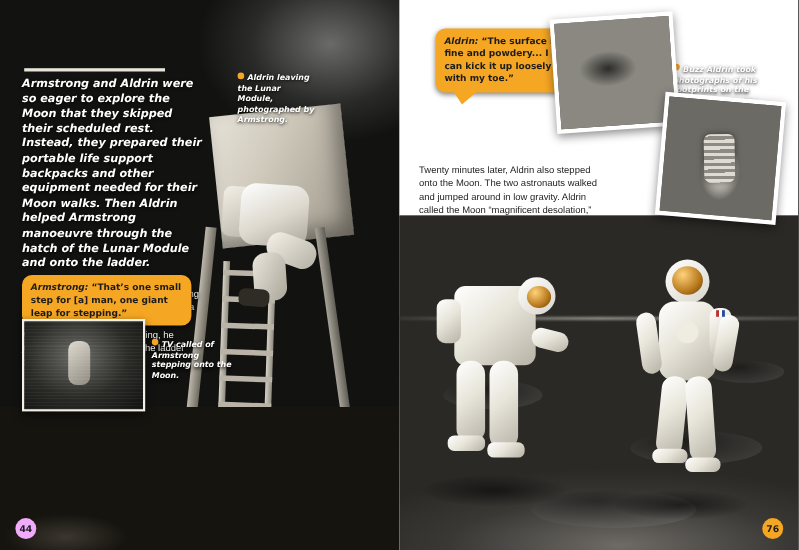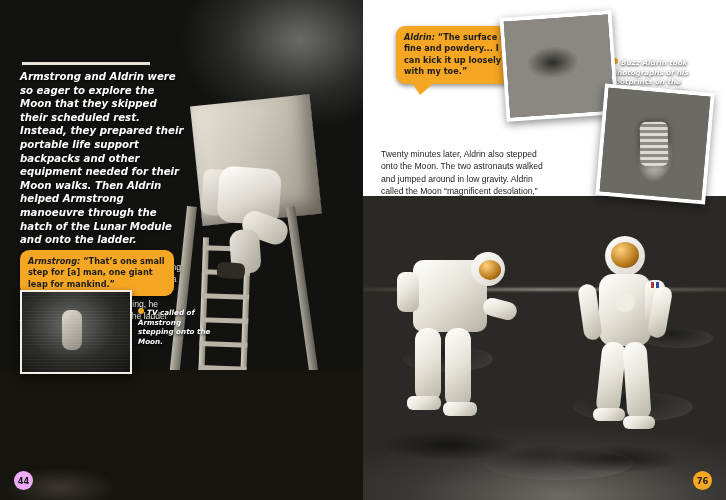--- a/index.html
+++ b/index.html
@@ -321,35 +321,38 @@
 
     <div class="title-rule"></div>
 
     <div class="body-col">
       <p class="lede">Armstrong and Aldrin were so eager to explore the Moon that they skipped their scheduled rest. Instead, they prepared their portable life support backpacks and other equipment needed for their Moon walks. Then Aldrin helped Armstrong manoeuvre through the hatch of the Lunar Module and onto the ladder.</p>
       <p class="para">As he climbed down the ladder, Armstrong pulled the cord to activate the TV camera mounted on the outside of the Lunar Module. With the world watching, he jumped from the last rung of the ladder onto the surface of the Moon.</p>
     </div>
 
     <div class="bubble bubble-arm">
       <span class="who">Armstrong:</span>
-      <span>“That’s one small step for [a] man, one giant leap for mankind.”</span>
+      <span>“That’s one small step for [a] man, one giant leap for stepping.”</span>
     </div>
 
     <div class="tv-inset">
       <div class="fig"></div>
       <div class="grain"></div>
     </div>
 
     <div class="caption cap-tv">
       <span class="bullet-dot"></span><span>TV called of Armstrong stepping onto the Moon.</span>
     </div>
 
     <div class="folio l">44</div>
   </div>
 
+  <div class="caption cap-aldrin-left">
+    <span class="bullet-dot"></span><span>Aldrin leaving the Lunar Module, photographed by Armstrong.</span>
+  </div>
 
   <div class="right-page">
 
     <div class="right-text">
       <p class="para" style="color:#1d1d1b; text-shadow:none; margin:0;">Twenty minutes later, Aldrin also stepped onto the Moon. The two astronauts walked and jumped around in low gravity. Aldrin called the Moon “magnificent desolation,” meaning that it was beautiful, but lifeless.</p>
     </div>
 
     <div class="moon-scene">
       <div class="horizon"></div>
       <div class="crater" style="left:40px; top:150px; width:90px; height:26px;"></div>

